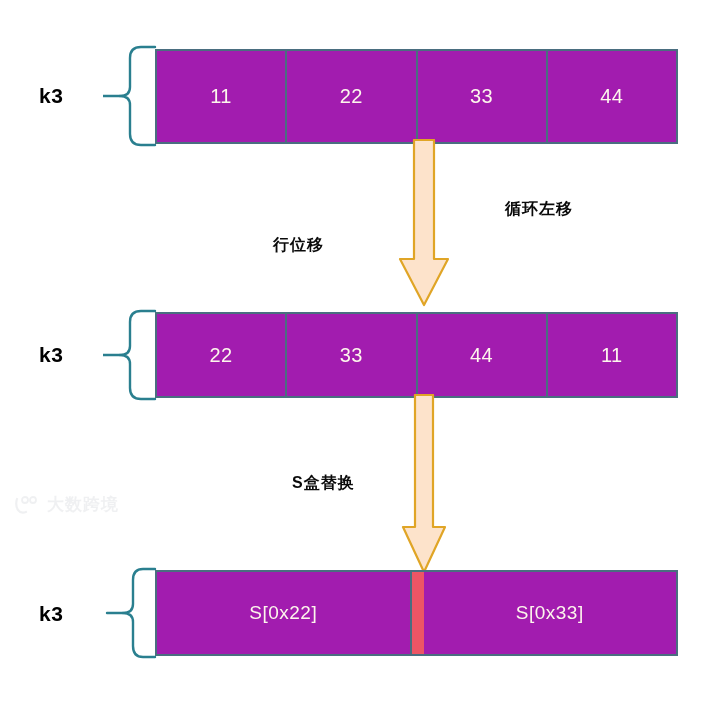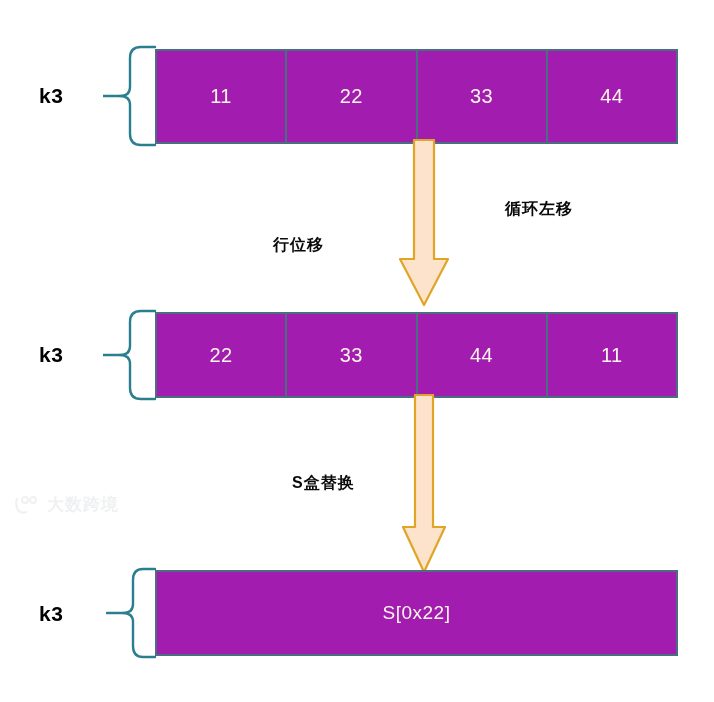--- a/index.html
+++ b/index.html
@@ -156,20 +156,21 @@
 
   <div class="k-label k-label-3">k3</div>
 
   <svg class="brace brace-3" viewBox="0 0 55 94">
     <path d="M 52 3 L 40 3 Q 30 3 30 14 L 30 38 Q 30 47 20 47 Q 30 47 30 56 L 30 80 Q 30 91 40 91 L 52 91" fill="none" stroke="#2a7f8f" stroke-width="2.4" stroke-linecap="round" stroke-linejoin="round"></path>
     <path d="M 4 47 L 20 47" fill="none" stroke="#2a7f8f" stroke-width="2.4" stroke-linecap="round"></path>
   </svg>
 
   <div class="row row-3">
     <div class="cell">S[0x22]</div>
+    <div class="cell">S[0x33]</div>
   </div>
 
   <div class="watermark">
     <svg class="watermark-logo" viewBox="0 0 26 20">
       <path d="M3 4 Q1 10 4 15 Q7 19 12 17" fill="none" stroke="#c9ccd1" stroke-width="2.2" stroke-linecap="round"></path>
       <circle cx="11" cy="5" r="3" fill="none" stroke="#c9ccd1" stroke-width="1.8"></circle>
       <circle cx="19" cy="5" r="3" fill="none" stroke="#c9ccd1" stroke-width="1.8"></circle>
     </svg>
     <span class="watermark-text">大数跨境</span>
   </div>

